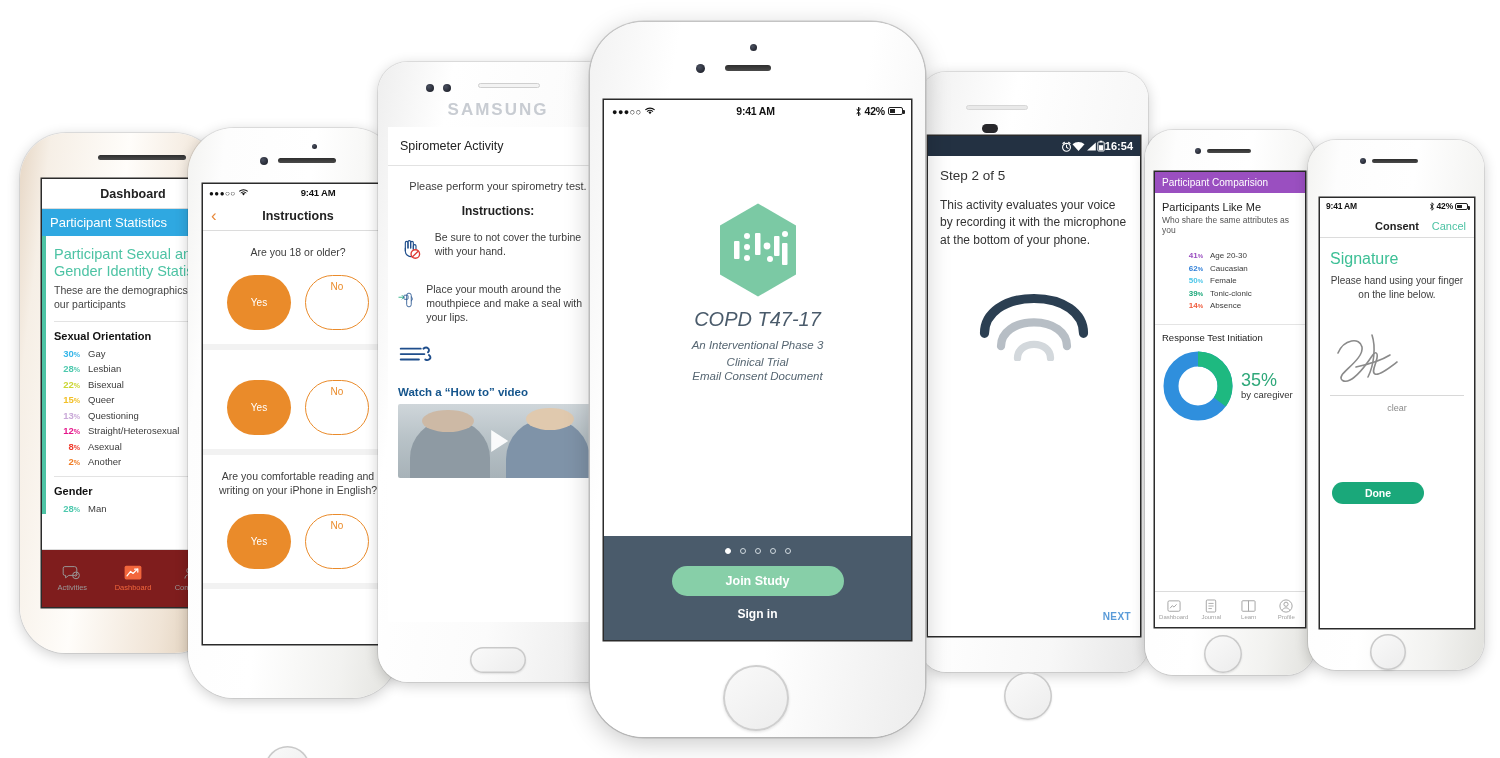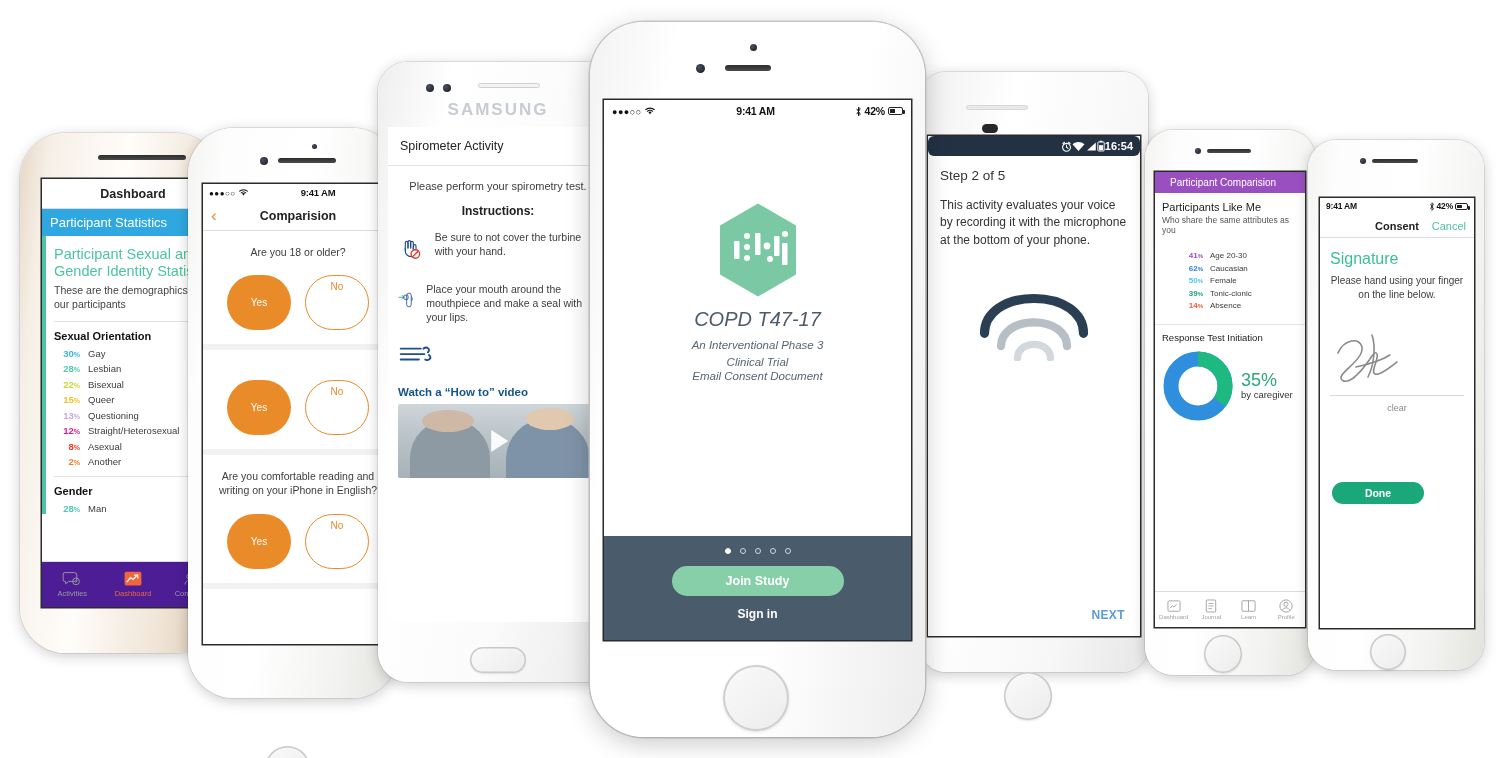--- a/index.html
+++ b/index.html
@@ -48,21 +48,21 @@
   .dots-sig { letter-spacing:.5px; font-size:8px; }
   .battshape {
     display:inline-block; width:15px; height:8px; border:1px solid #222;
     border-radius:2px; position:relative; vertical-align:-1px;
   }
   .battshape::after{content:"";position:absolute;right:-3px;top:2px;width:2px;height:4px;background:#222;border-radius:0 1px 1px 0;}
   .battshape i{position:absolute;left:1px;top:1px;bottom:1px;width:5px;background:#222;display:block;}
 
   .android-status{
     height:20px;background:#233142;display:flex;align-items:center;justify-content:flex-end;
-    gap:0;padding:0 7px;color:#fff;font-size:11px;font-weight:700;border-radius:6px;
+    gap:0;padding:0 7px;color:#fff;font-size:11px;font-weight:700;
   }
 
   
   .navbar{
     height:30px;display:flex;align-items:center;justify-content:center;position:relative;
     border-bottom:1px solid #dcdcdc;background:#fff;font-size:12.5px;color:#222;font-weight:700;
   }
   .navbar .left{position:absolute;left:8px;font-size:17px;color:#e8883a;font-weight:400;line-height:1;}
   .navbar .right{position:absolute;right:8px;font-size:11px;color:#4dc3a4;font-weight:400;}
 
@@ -73,21 +73,21 @@
   .card-accent{border-left:4px solid #4dc3a4;padding:10px 8px 0 8px;}
   .card-title{color:#4dc3a4;font-size:14.5px;line-height:1.18;font-weight:400;}
   .card-sub{color:#444;font-size:10.5px;line-height:1.35;margin-top:3px;}
   .hr{height:1px;background:#e3e3e3;margin:9px 0 8px 0;}
   .grp-title{font-size:11px;font-weight:700;color:#111;margin-bottom:6px;}
   .stat{display:flex;align-items:baseline;font-size:9.5px;margin-bottom:4.5px;}
   .stat .pct{width:26px;text-align:right;font-weight:700;font-size:9.5px;}
   .stat .pct small{font-size:7px;}
   .stat .lbl{color:#3b3b3b;margin-left:8px;font-size:9.5px;}
   .tabbar{
-    position:absolute;left:0;right:0;bottom:0;height:46px;background:#4c1d95;
+    position:absolute;left:0;right:0;bottom:0;height:58px;background:#7f1d1d;
     border-top:1px solid #dcdcdc;display:flex;
   }
   .tabitem{flex:1;display:flex;flex-direction:column;align-items:center;justify-content:center;gap:2px;
     font-size:7.5px;color:#9a9a9a;}
   .tabitem.active{color:#f2663c;}
 
   
   .q-block{padding:14px 10px;border-bottom:6px solid #f2f2f2;}
   .q-text{font-size:10.5px;color:#3d3d3d;text-align:center;line-height:1.35;}
   .yn{display:flex;gap:14px;justify-content:center;margin-top:16px;}
@@ -111,24 +111,24 @@
   .pagedots{display:flex;gap:9px;justify-content:center;margin-bottom:12px;}
   .pd{width:6px;height:6px;border-radius:50%;border:1px solid #cfd8de;}
   .pd.on{background:#fff;border-color:#fff;}
   .join{display:block;margin:0 auto;width:172px;height:30px;line-height:30px;border-radius:20px;
     background:#87cfa8;color:#fff;font-size:12.5px;font-weight:700;text-align:center;}
   .signin{text-align:center;color:#fff;font-size:12px;font-weight:700;margin-top:11px;}
 
   
   .and-step{font-size:13.5px;color:#333;padding:12px 12px 0;}
   .and-body{font-size:12px;color:#333;line-height:1.45;padding:14px 12px 0;}
-  .and-next{position:absolute;right:15px;bottom:14px;color:#5a9bd8;font-size:12px;font-weight:700;letter-spacing:.4px;}
-
-  
-  .purplebar{background:#9a4fc0;color:#fff;font-size:10px;padding:5px 15px;}
+  .and-next{position:absolute;right:9px;bottom:14px;color:#5a9bd8;font-size:10px;font-weight:700;letter-spacing:.4px;}
+
+  
+  .purplebar{background:#9a4fc0;color:#fff;font-size:10px;padding:5px 7px;}
   .cmp-title{font-size:11px;color:#222;padding:8px 7px 0;}
   .cmp-sub{font-size:8.5px;color:#555;padding:2px 7px 0;}
   .cmp-stat{display:flex;align-items:baseline;font-size:8px;margin-bottom:3.5px;}
   .cmp-stat .pct{width:24px;text-align:right;font-weight:700;}
   .cmp-stat .pct small{font-size:6px;}
   .cmp-stat .lbl{margin-left:7px;color:#3b3b3b;}
   .cmp-sec{font-size:9.5px;color:#222;padding:7px 7px 2px;border-top:1px solid #e4e4e4;}
   .donutwrap{display:flex;align-items:center;gap:6px;padding:4px 6px;}
   .big-pct{font-size:18px;color:#2fa87a;line-height:1;}
   .by-care{font-size:9.5px;color:#333;}
@@ -250,21 +250,21 @@
             <path d="M7 9.4l-2-2.6a3.3 3.3 0 0 1 4 0z" fill="#111"></path>
             <path d="M1.6 4.2a8 8 0 0 1 10.8 0" fill="none" stroke="#111" stroke-width="1.3"></path>
             <path d="M3.5 6.1a5.3 5.3 0 0 1 7 0" fill="none" stroke="#111" stroke-width="1.2"></path>
           </svg>
         </span>
         <span class="mid">9:41 AM</span>
         <span></span>
       </div>
       <div class="navbar">
         <span class="left">‹</span>
-        <span>Comparision</span>
+        <span>Instructions</span>
       </div>
       <div id="elig-questions">
           <div class="q-block">
             <div class="q-text">Are you 18 or older?</div>
             <div class="yn">
               <div class="btn-yes">Yes</div>
               <div class="btn-no">No</div>
             </div>
           </div>
           <div class="q-block">

